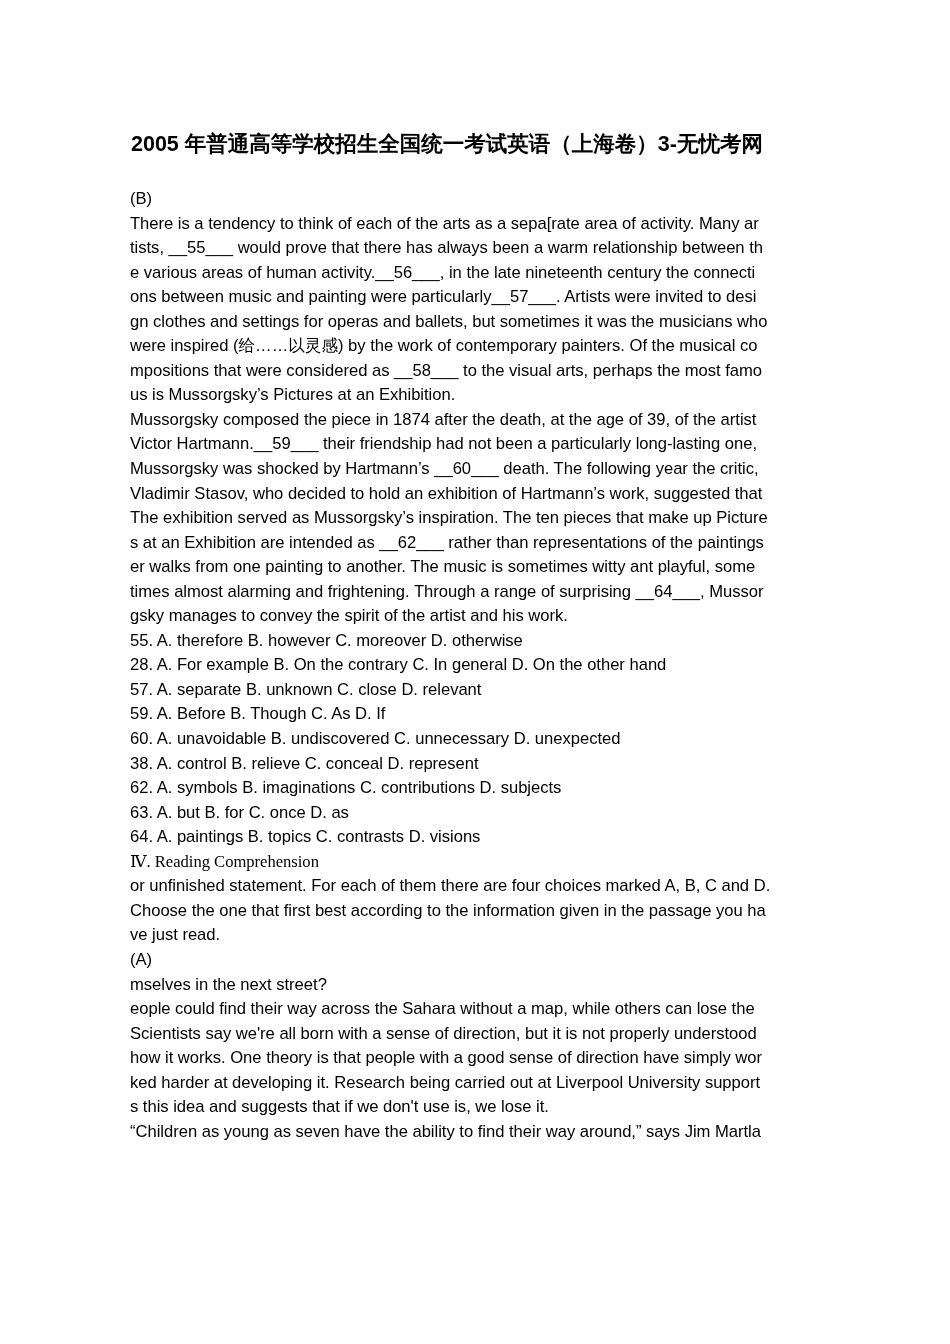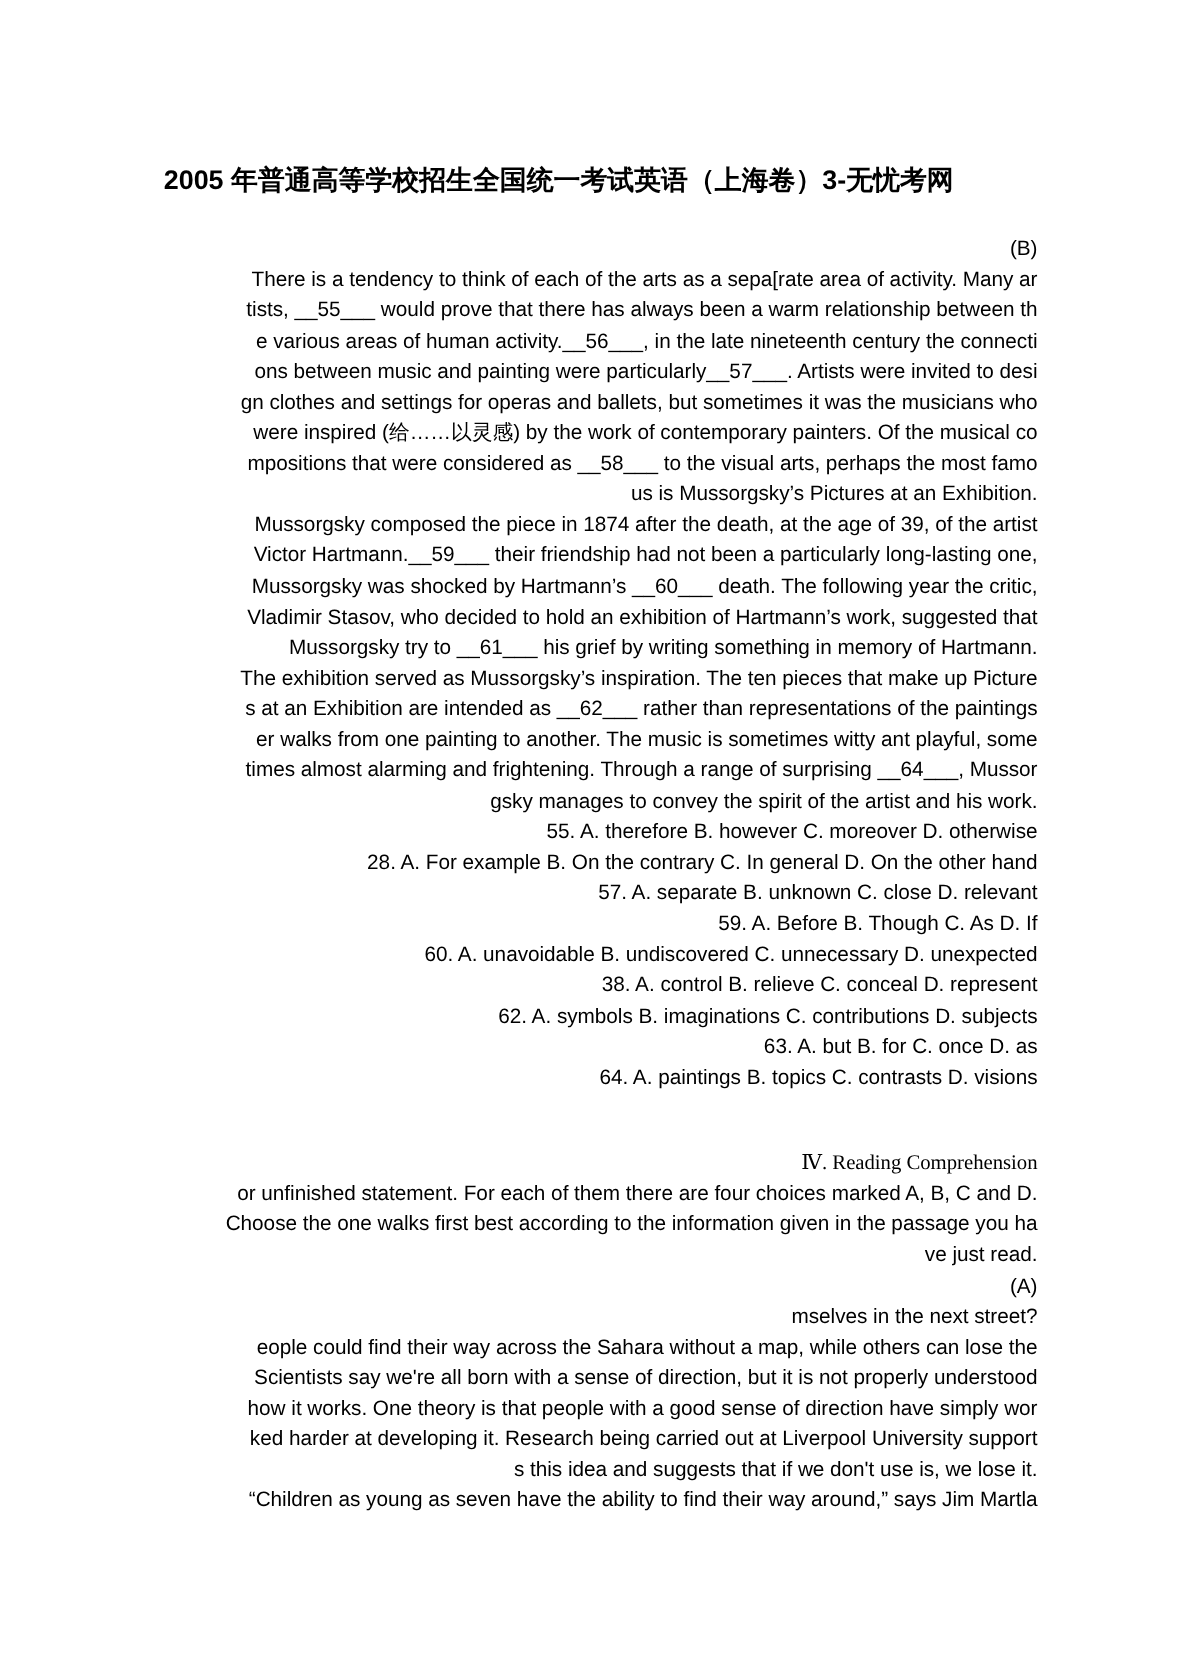--- a/index.html
+++ b/index.html
@@ -15,21 +15,20 @@
     -webkit-font-smoothing: antialiased;
   }
   .page {
     position: relative;
     width: 950px;
     height: 1344px;
     box-sizing: border-box;
     padding: 0;
     overflow: hidden;
     background: #ffffff;
-    text-align: right;
   }
   .doc-title {
     position: absolute;
     left: 131px;
     top: 131px;
     font-size: 21.5px;
     font-weight: bold;
     letter-spacing: 0px;
     white-space: nowrap;
     line-height: 1.25;
@@ -42,21 +41,20 @@
   }
   .line {
     display: block;
     font-size: 16.6px;
     line-height: 24.55px;
     white-space: pre;
     letter-spacing: -0.02px;
   }
   .line.serif-lead {
     font-family: "Liberation Serif", "DejaVu Serif", serif;
-    margin-top: 44px;
   }
 </style>
 </head>
 <body>
 
 <div class="page">
 
   <div class="doc-title">2005 年普通高等学校招生全国统一考试英语（上海卷）3-无忧考网</div>
 
   <div class="body-block">
@@ -69,42 +67,41 @@
     <span class="line">ons between music and painting were particularly__57___. Artists were invited to desi</span>
     <span class="line">gn clothes and settings for operas and ballets, but sometimes it was the musicians who</span>
     <span class="line">were inspired (给……以灵感) by the work of contemporary painters. Of the musical co</span>
     <span class="line">mpositions that were considered as __58___ to the visual arts, perhaps the most famo</span>
     <span class="line">us is Mussorgsky’s Pictures at an Exhibition.</span>
 
     <span class="line">Mussorgsky composed the piece in 1874 after the death, at the age of 39, of the artist</span>
     <span class="line">Victor Hartmann.__59___ their friendship had not been a particularly long-lasting one,</span>
     <span class="line">Mussorgsky was shocked by Hartmann’s __60___ death. The following year the critic,</span>
     <span class="line">Vladimir Stasov, who decided to hold an exhibition of Hartmann’s work, suggested that</span>
-    <span class="line">Mussorgsky try to __61___ his grief by writing something in memory of Hartmann.</span>
 
     <span class="line">The exhibition served as Mussorgsky’s inspiration. The ten pieces that make up Picture</span>
     <span class="line">s at an Exhibition are intended as __62___ rather than representations of the paintings</span>
     <span class="line">er walks from one painting to another. The music is sometimes witty ant playful, some</span>
     <span class="line">times almost alarming and frightening. Through a range of surprising __64___, Mussor</span>
     <span class="line">gsky manages to convey the spirit of the artist and his work.</span>
 
     <span class="line">55. A. therefore B. however C. moreover D. otherwise</span>
     <span class="line">28. A. For example B. On the contrary C. In general D. On the other hand</span>
     <span class="line">57. A. separate B. unknown C. close D. relevant</span>
     <span class="line">59. A. Before B. Though C. As D. If</span>
     <span class="line">60. A. unavoidable B. undiscovered C. unnecessary D. unexpected</span>
     <span class="line">38. A. control B. relieve C. conceal D. represent</span>
     <span class="line">62. A. symbols B. imaginations C. contributions D. subjects</span>
     <span class="line">63. A. but B. for C. once D. as</span>
     <span class="line">64. A. paintings B. topics C. contrasts D. visions</span>
 
     <span class="line serif-lead">Ⅳ. Reading Comprehension</span>
 
     <span class="line">or unfinished statement. For each of them there are four choices marked A, B, C and D.</span>
-    <span class="line">Choose the one walks first best according to the information given in the passage you ha</span>
+    <span class="line">Choose the one that first best according to the information given in the passage you ha</span>
     <span class="line">ve just read.</span>
 
     <span class="line">(A)</span>
 
     <span class="line">mselves in the next street?</span>
     <span class="line">eople could find their way across the Sahara without a map, while others can lose the</span>
 
     <span class="line">Scientists say we're all born with a sense of direction, but it is not properly understood</span>
     <span class="line">how it works. One theory is that people with a good sense of direction have simply wor</span>
     <span class="line">ked harder at developing it. Research being carried out at Liverpool University support</span>

